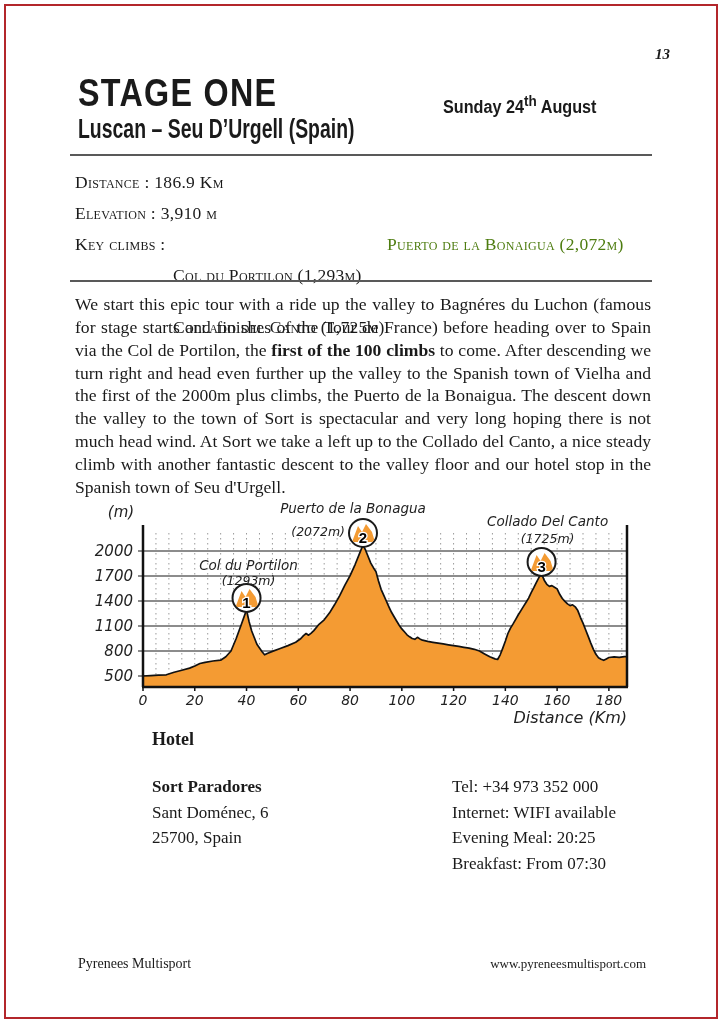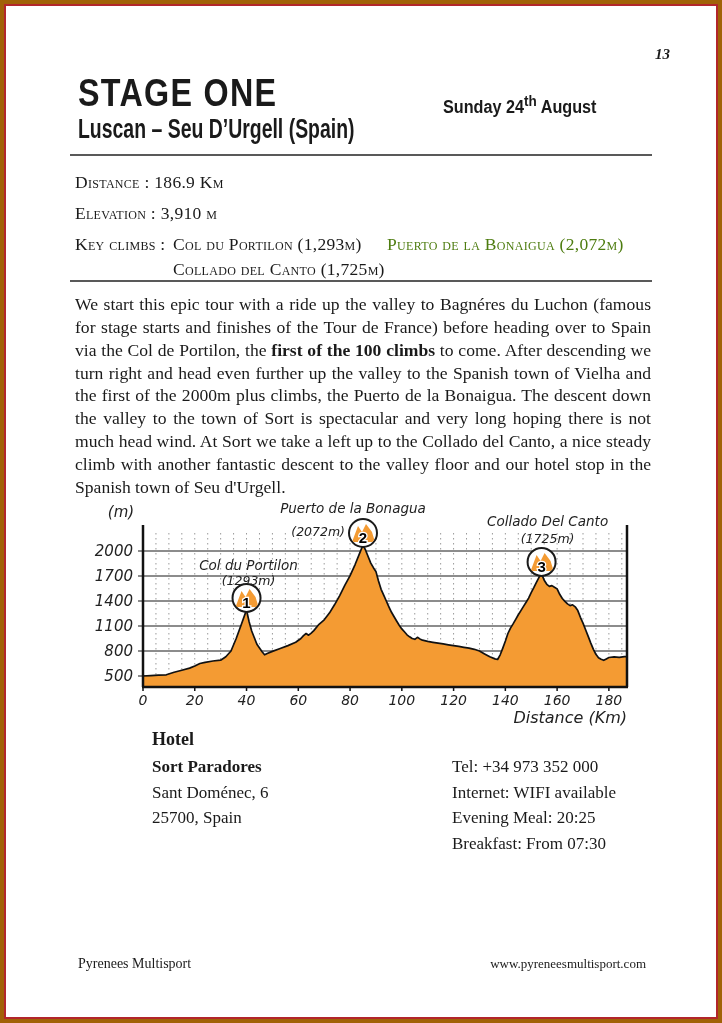--- a/index.html
+++ b/index.html
@@ -1,20 +1,20 @@
 <!DOCTYPE html>
 <html><head>
 <meta charset="utf-8">
 <style>
   html,body{margin:0;padding:0;}
   body{
     width:722px;height:1023px;position:relative;background:#241f1f;
     font-family:"Liberation Serif", serif;color:#1a1a1a;overflow:hidden;
   }
-  .page{position:absolute;inset:0;box-sizing:border-box;border:4px solid #a16207;}
+  .page{position:absolute;inset:0;box-sizing:border-box;border:4px solid #ffffff;}
   .page-inner{position:absolute;inset:0;border:2px solid #b3262b;background:#ffffff;overflow:hidden;}
   .abs{position:absolute;}
   .page-number{right:46px;top:40px;font:bold italic 15px "Liberation Serif",serif;}
   .stage-title{
     left:72px;top:68px;font-family:"Liberation Sans",sans-serif;font-weight:bold;
     font-size:38px;letter-spacing:1.5px;transform:scaleX(.85);transform-origin:left top;
     white-space:nowrap;line-height:1;
   }
   .stage-subtitle{
     left:72px;top:110px;font-family:"Liberation Sans",sans-serif;font-weight:bold;
@@ -28,29 +28,29 @@
   .rule{left:64px;width:582px;height:0;border-top:2px solid #595959;}
   .rule1{top:148px;}
   .rule2{top:274px;}
   .sc{font-variant:small-caps;letter-spacing:.3px;font-size:17.5px;}
   .info-line{left:69px;white-space:nowrap;}
   .info-l1{top:166px;}
   .info-l2{top:197px;}
   .keyrow{left:69px;top:228px;display:flex;align-items:flex-start;}
   .key-label{width:98px;}
   .climb-col{width:214px;}
-  .climb-col div{margin-bottom:4px;}
+  .climb-col div{margin-bottom:4px;margin-top:31px;}
   .red{color:#4d7c0f;}
   .para{
     left:69px;top:287px;width:576px;font-size:17.6px;line-height:1.3;
     text-align:justify;
   }
   .chart-wrap{left:79px;top:489px;width:560px;height:240px;}
   .hotel{left:146px;top:723px;font-size:17px;}
-  .hotel-heading{font-weight:bold;font-size:18px;margin-bottom:4px;}
+  .hotel-heading{font-weight:bold;font-size:18px;margin-bottom:24px;}
   .hotel-cols{display:flex;}
   .hotel-left{width:300px;}
   .hotel-left div,.hotel-right div{line-height:25.5px;}
   .hotel-name{font-weight:bold;}
   .footer-left{left:72px;top:950px;font-size:14px;}
   .footer-right{right:70px;top:950px;font-size:13px;}
 </style>
 </head>
 <body>
 

